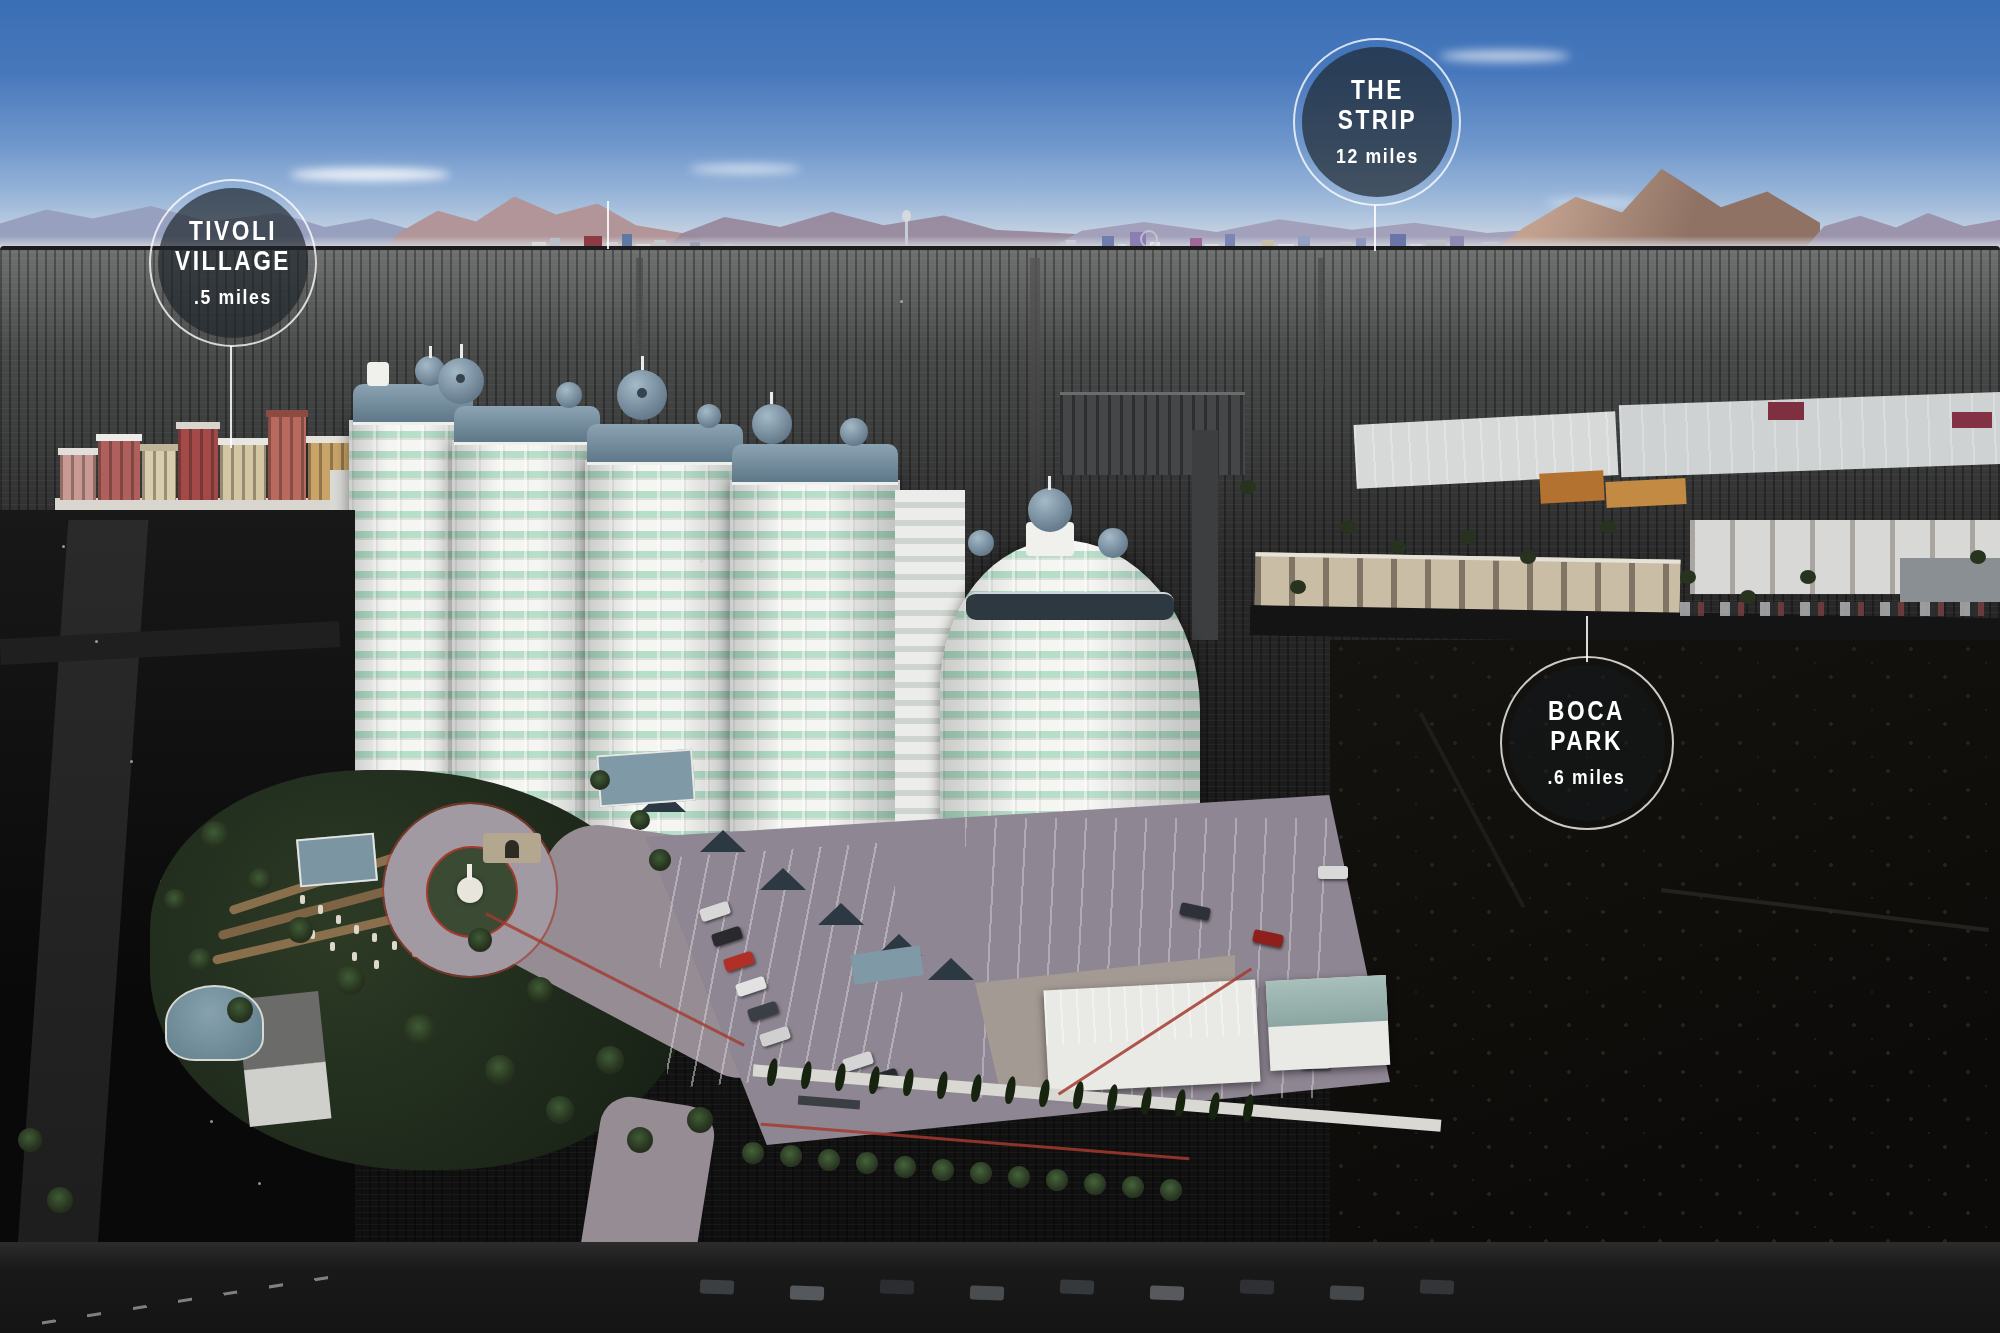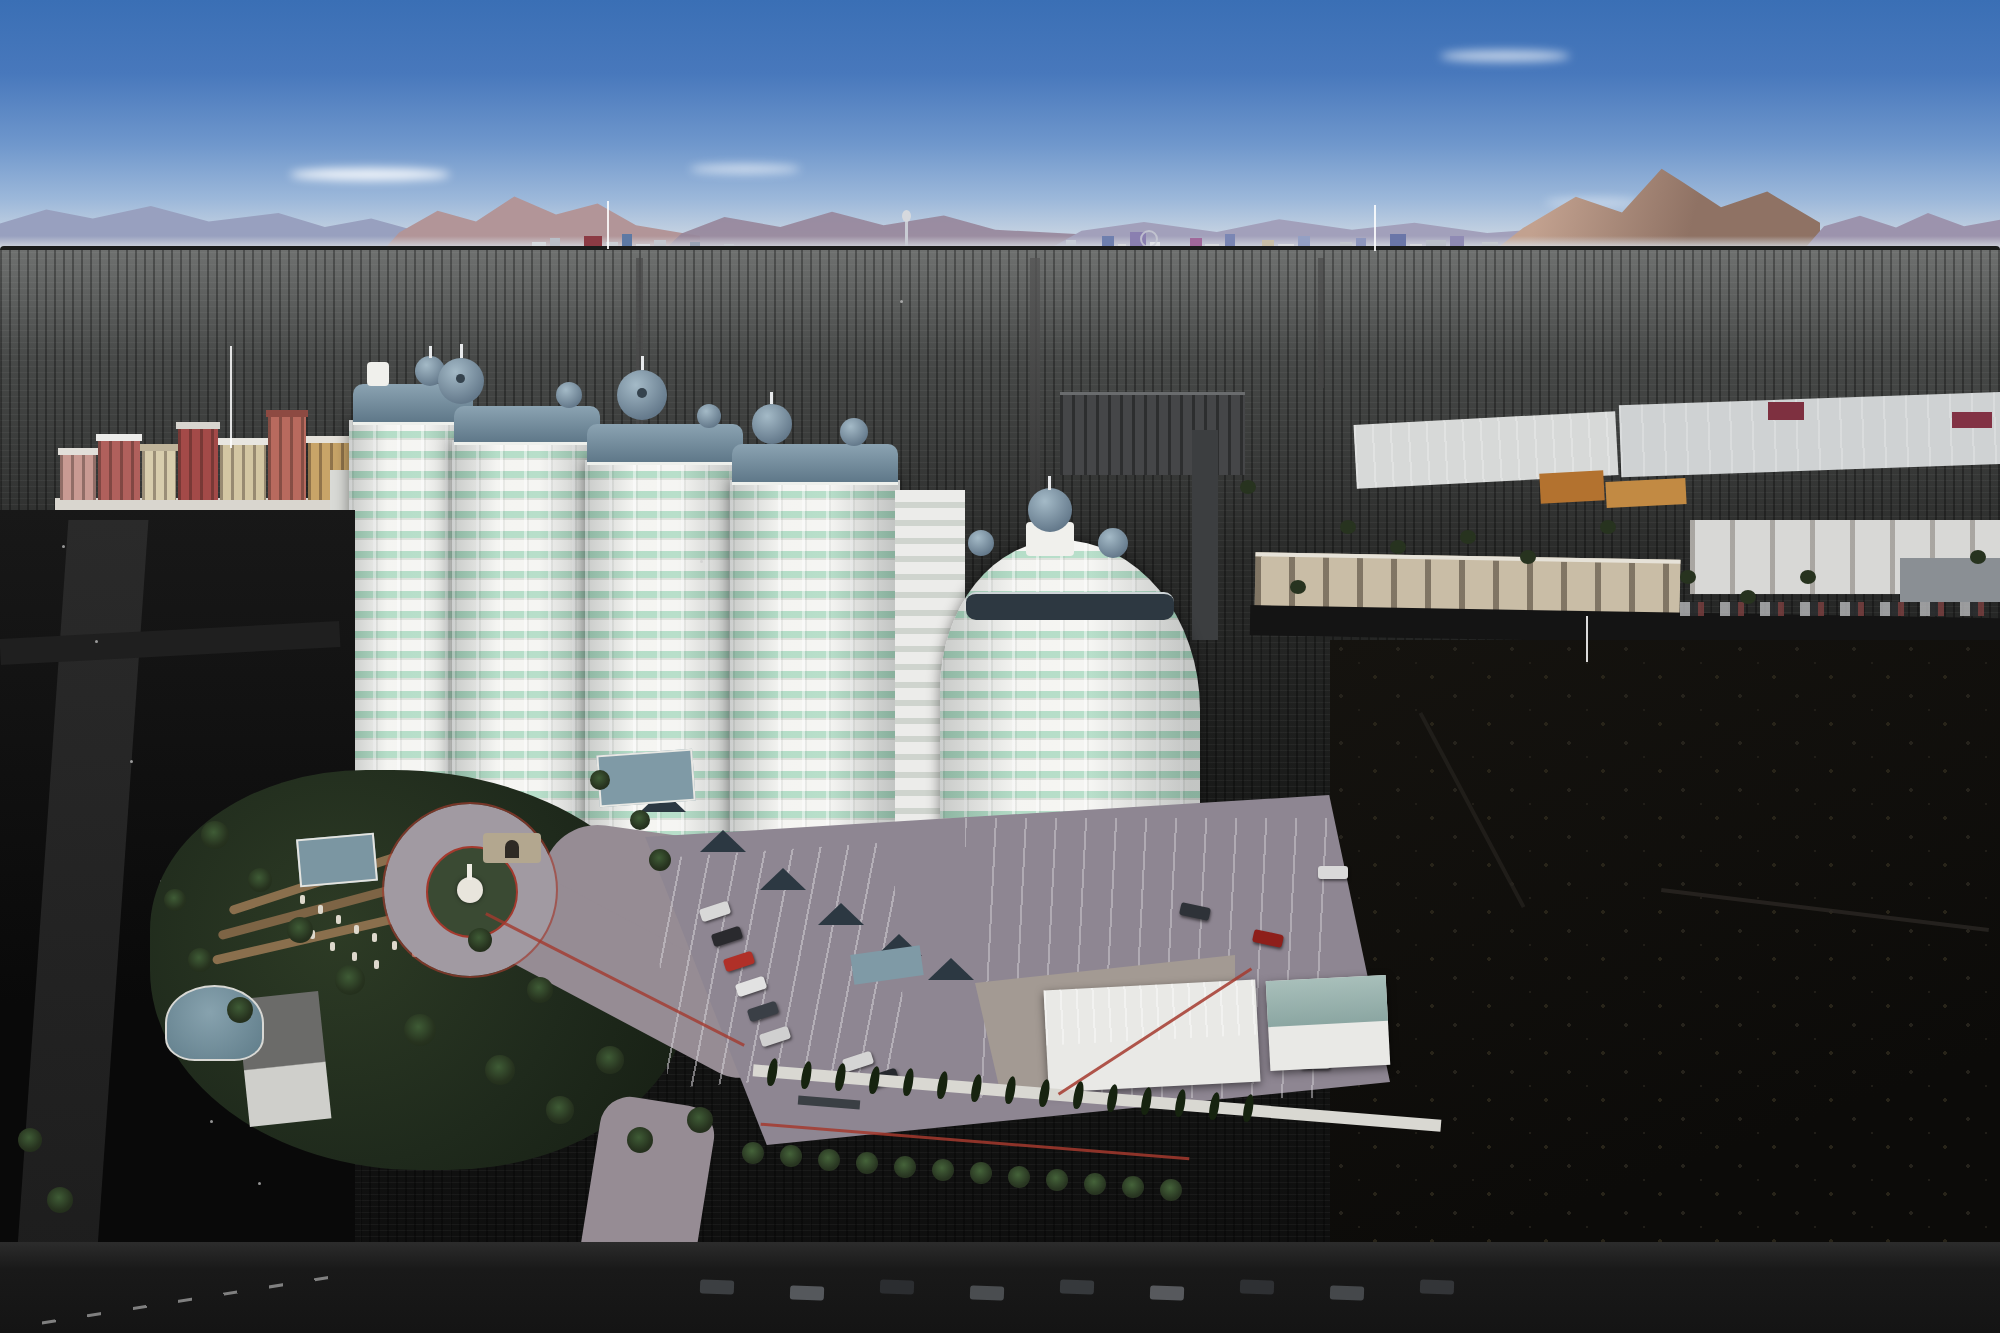--- a/index.html
+++ b/index.html
@@ -403,13 +403,37 @@
         <span style="position: absolute; left: 1330px; top: 1286px; width: 34px; height: 14px; background: rgb(69, 72, 75); border-radius: 3px; transform: rotate(2deg);"></span>
         <span style="position: absolute; left: 1420px; top: 1280px; width: 34px; height: 14px; background: rgb(51, 53, 56); border-radius: 3px; transform: rotate(2deg);"></span>
       </span>
   </div>
 
   <div class="leader" style="left:230px;top:346px;height:102px;"></div>
   <div class="leader" style="left:607px;top:201px;height:48px;"></div>
   <div class="leader" style="left:1374px;top:205px;height:46px;"></div>
   <div class="leader" style="left:1586px;top:616px;height:46px;"></div>
 
+  <div class="badge" style="left:158px;top:188px;width:150px;height:150px;">
+    <span class="ring"></span>
+    <span class="badge-text">
+      <span class="bt">TIVOLI</span>
+      <span class="bt">VILLAGE</span>
+      <span class="bd">.5 miles</span>
+    </span>
+  </div>
+  <div class="badge" style="left:1302px;top:47px;width:150px;height:150px;">
+    <span class="ring"></span>
+    <span class="badge-text">
+      <span class="bt">THE</span>
+      <span class="bt">STRIP</span>
+      <span class="bd">12 miles</span>
+    </span>
+  </div>
+  <div class="badge" style="left:1509px;top:665px;width:156px;height:156px;background:rgba(20,26,30,.5);">
+    <span class="ring"></span>
+    <span class="badge-text">
+      <span class="bt">BOCA</span>
+      <span class="bt">PARK</span>
+      <span class="bd">.6 miles</span>
+    </span>
+  </div>
 </div>
 
 </body></html>

